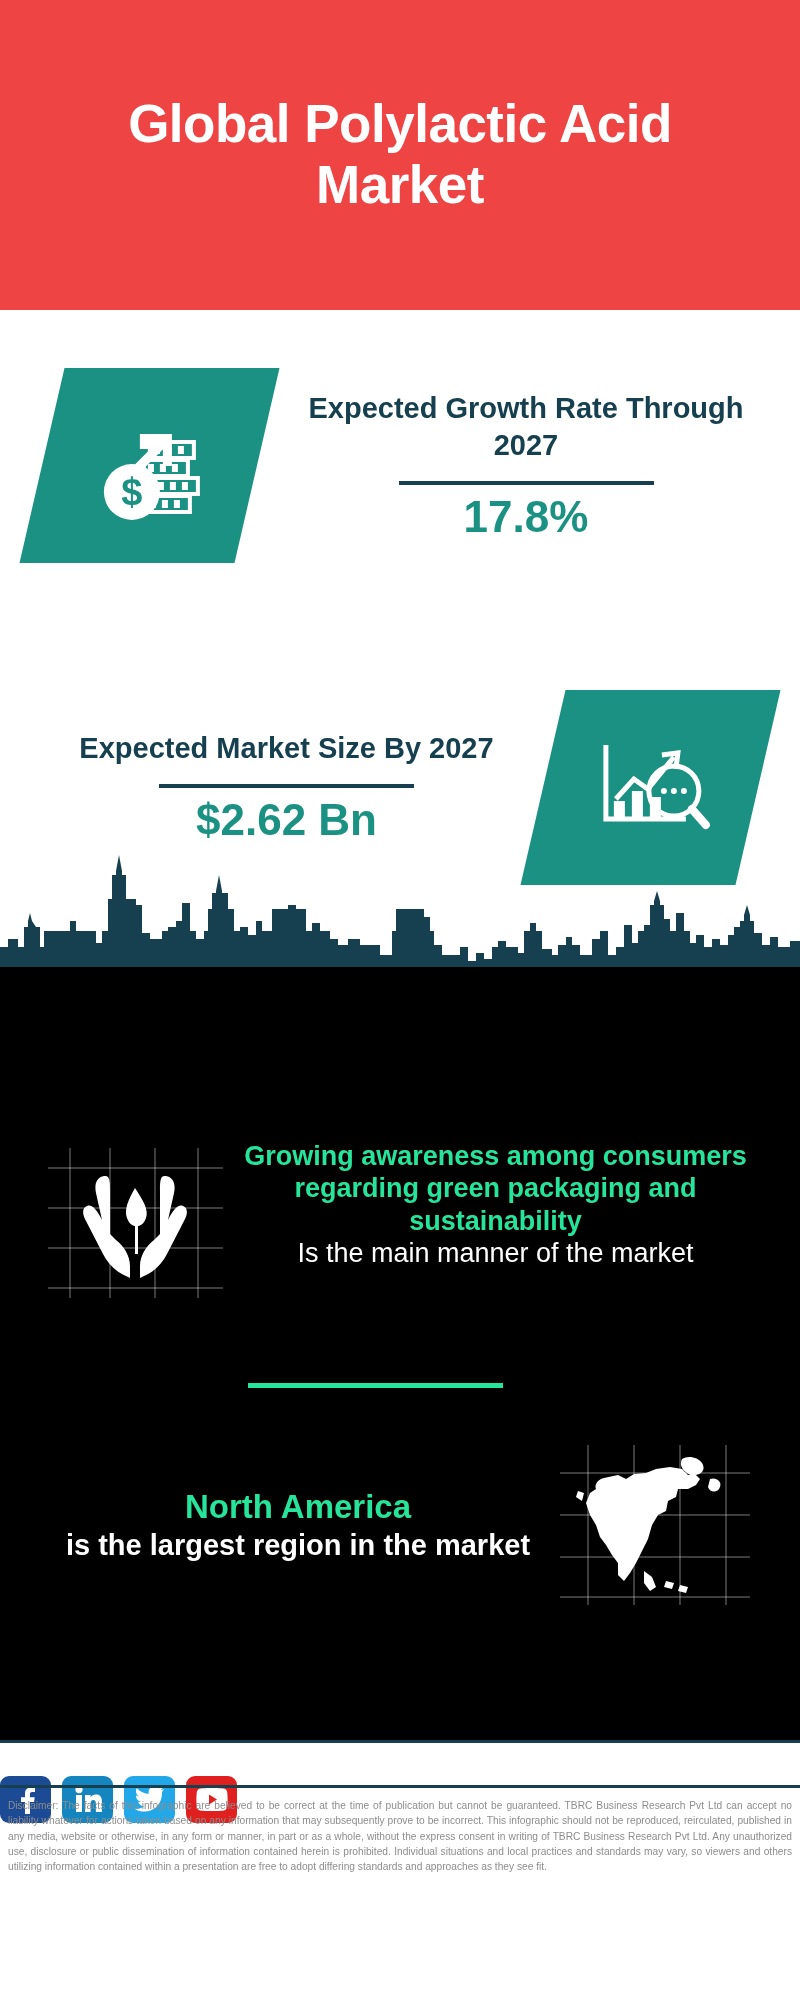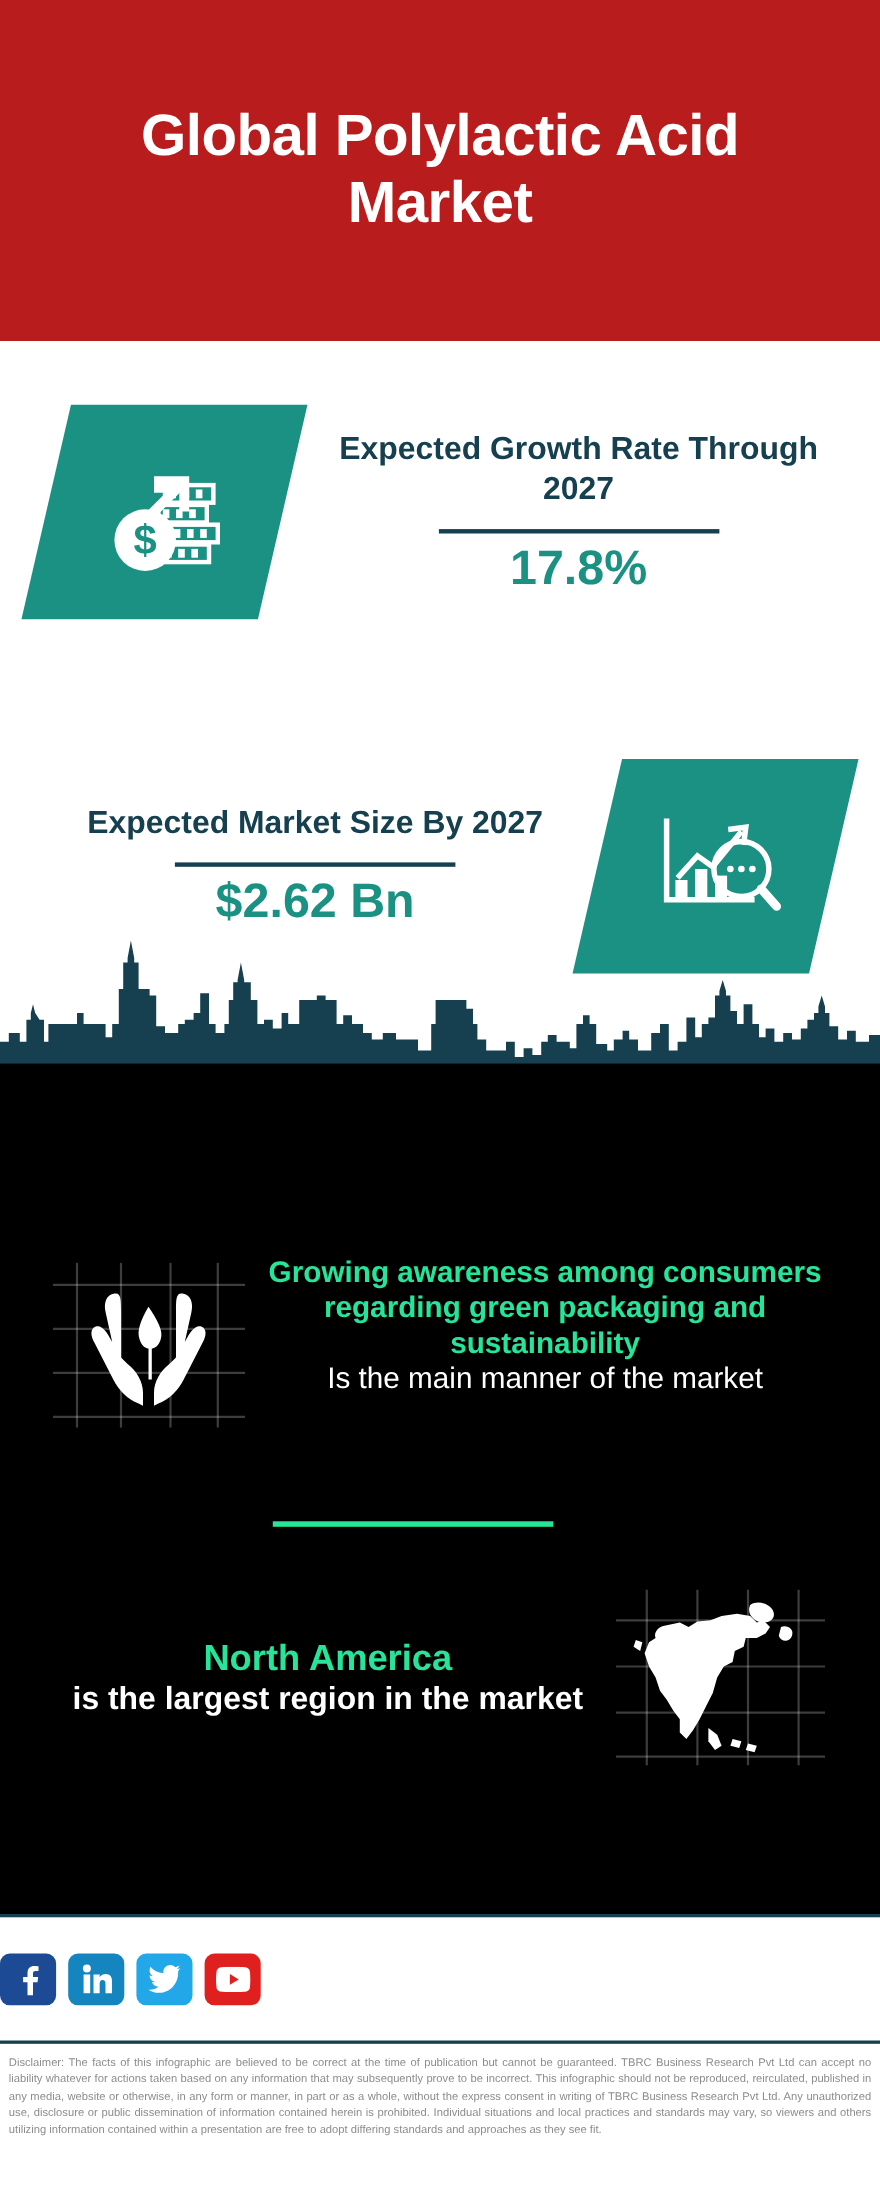--- a/index.html
+++ b/index.html
@@ -8,21 +8,21 @@
     font-family:"Liberation Sans", sans-serif;
     background:#ffffff;
     overflow:hidden;
     position:relative;
   }
   .page { width:800px; height:2000px; position:relative; }
 
   
   .header {
     height:310px;
-    background:#b91c1c;
+    background:#ef4444;
     display:flex; align-items:center; justify-content:center;
     padding:0 60px;
   }
   .header-title {
     color:#ffffff;
     font-size:53px;
     font-weight:bold;
     line-height:1.15;
     text-align:center;
     letter-spacing:-0.5px;
@@ -142,21 +142,21 @@
   .socials { display:flex; gap:11px; padding-right:36px; }
   .soc {
     width:51px; height:47px; border-radius:9px;
     display:flex; align-items:center; justify-content:center;
   }
   .soc svg { display:block; }
 
   
   .disclaimer {
     position:absolute;
-    top:1855px; left:0; width:800px;
+    top:1785px; left:0; width:800px;
     border-top:3px solid #16404f;
     padding:10px 8px 0 8px;
     color:#8d8d8d;
     font-size:10.2px;
     line-height:1.5;
     text-align:justify;
   }
 </style>
 </head>
 <body>

